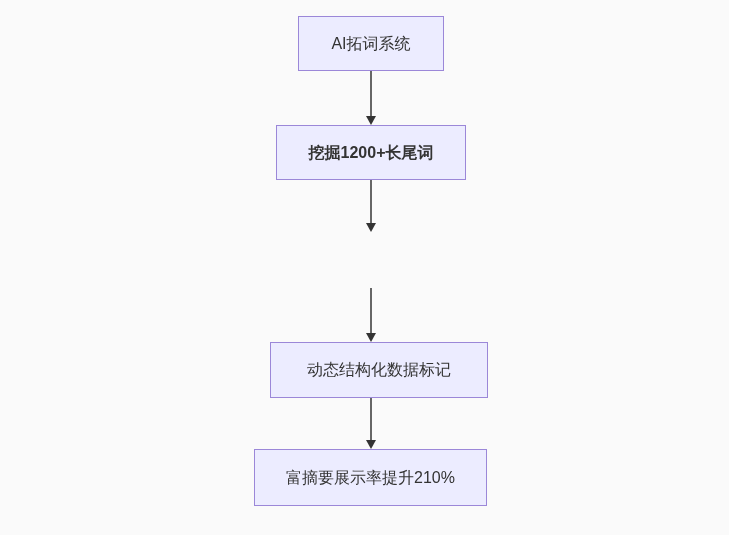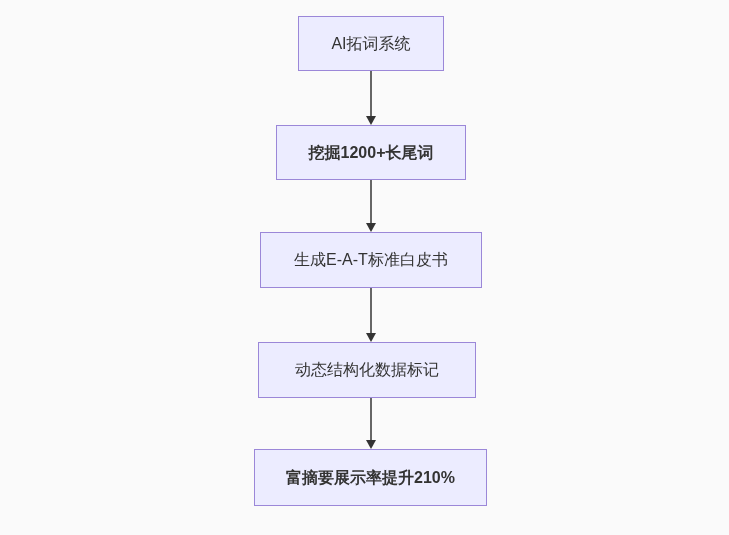--- a/index.html
+++ b/index.html
@@ -25,22 +25,22 @@
     justify-content: center;
     color: #333333;
     font-size: 16px;
     line-height: 1.2;
     text-align: center;
     white-space: nowrap;
   }
   .node-1 { left: 298px; top: 16px;  width: 146px; height: 55px; }
   .node-2 { left: 276px; top: 125px; width: 190px; height: 55px; font-weight: bold; }
   .node-3 { left: 260px; top: 232px; width: 222px; height: 56px; }
-  .node-4 { left: 258px; top: 342px; width: 218px; height: 56px; }
-  .node-5 { left: 254px; top: 449px; width: 233px; height: 57px; font-weight: bold; }
+  .node-4 { left: 270px; top: 342px; width: 218px; height: 56px; }
+  .node-5 { left: 254px; top: 449px; width: 233px; height: 57px; }
 
   .edge-line {
     position: absolute;
     left: 370px;
     width: 2px;
     background: #666666;
   }
   .line-1 { top: 71px;  height: 46px; }
   .line-2 { top: 180px; height: 44px; }
   .line-3 { top: 288px; height: 46px; }
@@ -72,23 +72,20 @@
   <div class="edge-line line-1"></div>
   <div class="arrowhead head-1"></div>
 
   <div class="flow-node node-2">
     <span>挖掘1200+长尾词</span>
   </div>
 
   <div class="edge-line line-2"></div>
   <div class="arrowhead head-2"></div>
 
-  <div class="flow-node node-3">
-    <span>生成E-A-T标准白皮书</span>
-  </div>
 
   <div class="edge-line line-3"></div>
   <div class="arrowhead head-3"></div>
 
   <div class="flow-node node-4">
     <span>动态结构化数据标记</span>
   </div>
 
   <div class="edge-line line-4"></div>
   <div class="arrowhead head-4"></div>

